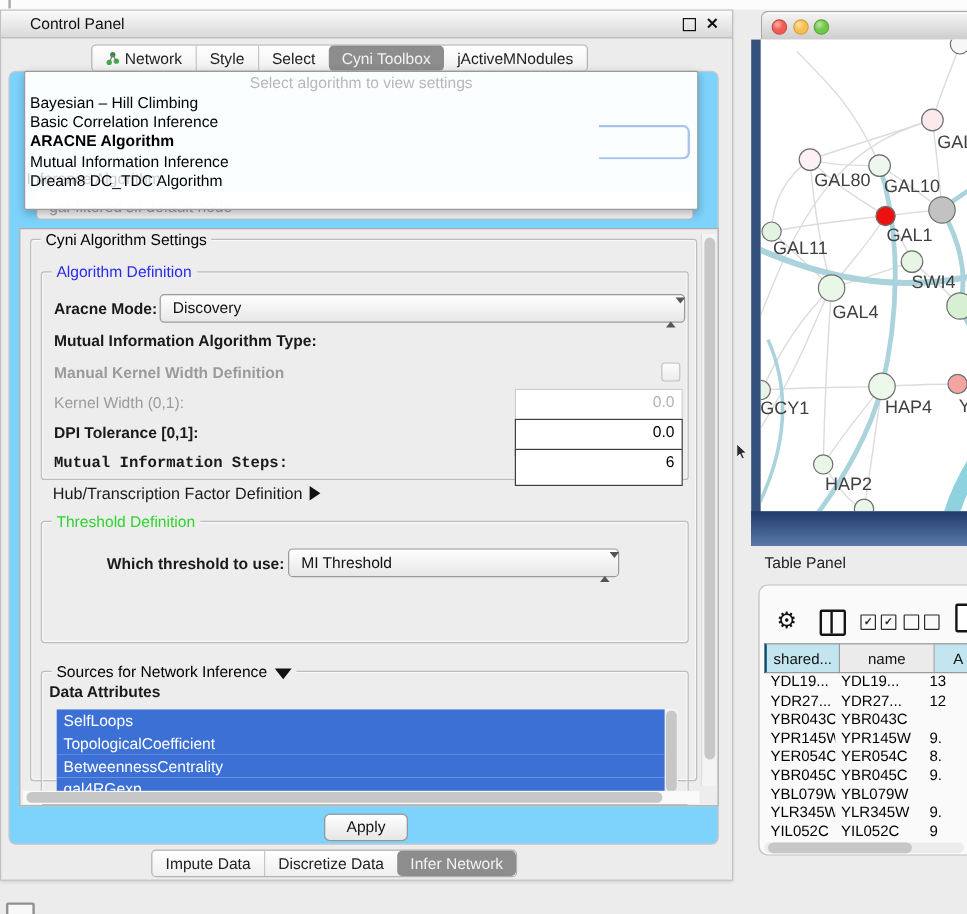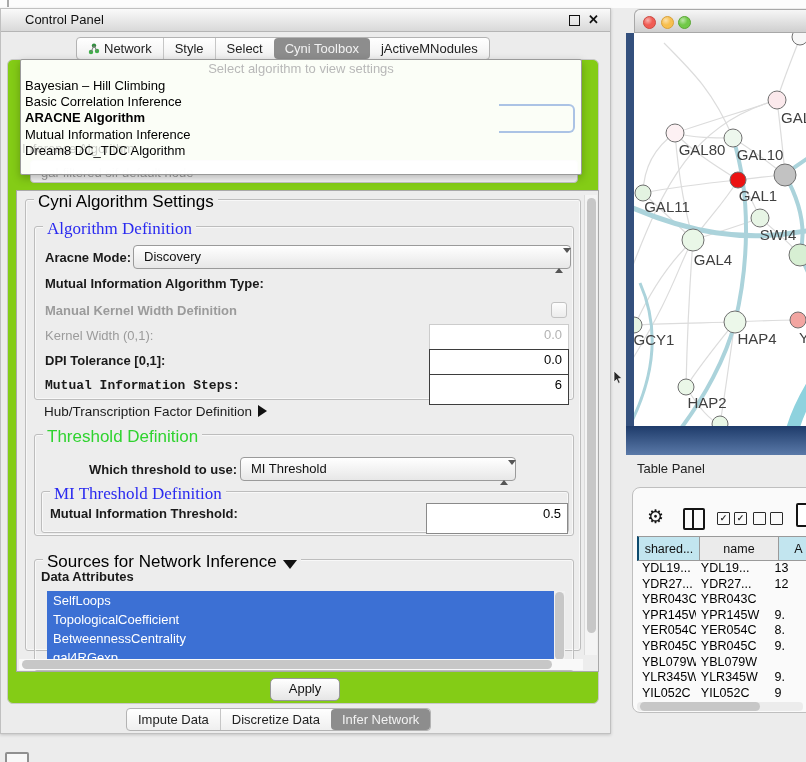--- a/index.html
+++ b/index.html
@@ -14,38 +14,38 @@
   #cptitle .t{position:absolute;left:24px;top:3px;font-size:13px;color:#111;}
   #floatbtn{right:30px;top:6px;width:9px;height:9px;border:1.5px solid #111;}
   #closebtn{right:11px;top:3px;font-size:13px;font-weight:bold;color:#111;}
   .tabstrip{display:flex;align-items:stretch;height:21px;border:1px solid #b3b3b3;border-radius:4px;background:linear-gradient(#ffffff,#efefef);font-size:13px;color:#222;}
   .tabstrip .tab{display:flex;align-items:center;padding:0 11px;border-left:1px solid #c6c6c6;white-space:nowrap;cursor:default;}
   .tabstrip .tab:first-child{border-left:none;}
   .tabstrip .tab.sel{background:#8d8d8d;color:#f2f2f2;border-radius:4px;border-left:none;margin:0;}
   .tabstrip .tab.sel + .tab{border-left:none;}
   #toptabs{left:75px;top:28px;}
   #bottabs{left:125px;top:699px;}
-  #cpcontent{left:6px;top:50px;width:592px;height:645px;background:#84cc16;border:1px solid #c9c9c9;border-radius:6px;box-sizing:border-box;}
+  #cpcontent{left:6px;top:50px;width:592px;height:645px;background:#7dd3fc;border:1px solid #c9c9c9;border-radius:6px;box-sizing:border-box;}
   
   #popup{left:12px;top:-1px;width:560px;height:114px;background:rgba(255,255,255,0.97);border:1px solid #9a9a9a;border-radius:2px;box-shadow:0 3px 8px rgba(0,0,0,.25);z-index:20;}
   #popup .ph{height:17px;text-align:center;font-size:13px;color:#b8b8b8;padding-top:1px;}
   #popup .it{height:16.2px;font-size:13px;color:#000;padding-left:4px;line-height:16.2px;white-space:nowrap;}
   .ghost{z-index:21;pointer-events:none;}
   #ghost-label{left:14px;top:81px;font-size:13px;color:#555;opacity:.28;}
   #ghost-combo-ring{left:491px;top:44px;width:74px;height:25px;border:2.5px solid #6a93d8;border-left:none;border-radius:0 6px 6px 0;opacity:.55;}
   #hidden-combo{left:22px;top:100px;width:548px;height:23px;border:1px solid #c3c3c3;border-radius:4px;background:#f5f5f5;font-size:13px;color:#9d9d9d;line-height:23px;padding-left:10px;box-sizing:border-box;z-index:1;}
   
   #settings{left:8px;top:130px;width:583px;height:482px;border:1px solid #a9a9a9;background:#ededed;box-sizing:border-box;overflow:hidden;}
   .vtrack{position:absolute;right:1px;top:4px;bottom:16px;width:12px;background:#f4f4f4;border-left:1px solid #dcdcdc;}
   .vthumb{position:absolute;left:1.5px;top:3px;width:9px;height:435px;background:#c7c7c7;border-radius:5px;}
   .htrack{position:absolute;left:2px;right:15px;bottom:1px;height:11px;background:#f9f9f9;}
   .hthumb{position:absolute;left:3px;top:1px;height:9px;width:94%;background:#c7c7c7;border-radius:5px;}
   .group{position:absolute;border:1px solid #bdbdbd;border-radius:3px;box-shadow:inset 0 0 0 1px rgba(255,255,255,.6);}
-  .gtitle{position:absolute;top:-8px;left:8px;background:#ededed;padding:0 4px;font-size:17px;white-space:nowrap;}
-  .blue{color:#2a2af0;font-family:Liberation Serif, serif;}
+  .gtitle{position:absolute;top:-8px;left:8px;background:#ededed;padding:0 4px;font-size:13px;white-space:nowrap;}
+  .blue{color:#2a2af0;}
   .green{color:#2fd32f;}
   .lbl{position:absolute;font-size:13px;font-weight:bold;color:#1a1a1a;white-space:nowrap;}
   .lbl.dis{color:#9b9b9b;}
   .plain{font-weight:normal;}
   .combo{position:absolute;height:24px;background:linear-gradient(#ffffff,#e7e7e7);border:1px solid #9a9a9a;border-radius:4px;box-sizing:border-box;font-size:13px;color:#111;line-height:22px;padding-left:10px;}
   .stepper{position:absolute;right:6px;top:4px;width:9px;}
   .stepper .up{width:0;height:0;border-left:4px solid transparent;border-right:4px solid transparent;border-bottom:5px solid #555;margin-bottom:3px;}
   .stepper .dn{width:0;height:0;border-left:4px solid transparent;border-right:4px solid transparent;border-top:5px solid #555;}
   .field{position:absolute;height:31px;width:140px;background:#fff;border:1px solid #8a8a8a;box-sizing:border-box;font-size:13px;color:#000;text-align:right;line-height:19px;padding-right:6px;}
   .field.strong{border:1.5px solid #3d3d3d;}
@@ -170,25 +170,20 @@
           <span class="lbl plain" style="left:18px;top:204px;font-size:13.5px;">
             <span>Hub/Transcription Factor Definition</span><span class="tri-r"></span>
           </span>
 
           <div class="group" style="left:8px;top:234px;width:538px;height:100px;">
             <span class="gtitle green">Threshold Definition</span>
             <span class="lbl" style="left:54px;top:27px;">Which threshold to use:</span>
             <div class="combo" style="left:205px;top:22px;width:276px;">
               <span>MI Threshold</span>
               <span class="stepper"><span class="up"></span><span class="dn"></span></span>
-            </div>
-            <div class="group" style="left:6px;top:56px;width:526px;height:40px;">
-              <span class="gtitle blue">MI Threshold Definition</span>
-              <span class="lbl" style="left:8px;top:14px;">Mutual Information Threshold:</span>
-              <div class="field" style="left:384px;top:11px;width:142px;">0.5</div>
             </div>
           </div>
 
           <div class="group" style="left:8px;top:359px;width:538px;height:110px;">
             <span class="gtitle">
               <span>Sources for Network Inference</span><span class="tri-d"></span>
             </span>
             <span class="lbl" style="left:6px;top:9px;">Data Attributes</span>
             <div id="attrlist">
               <div id="attrrows">

